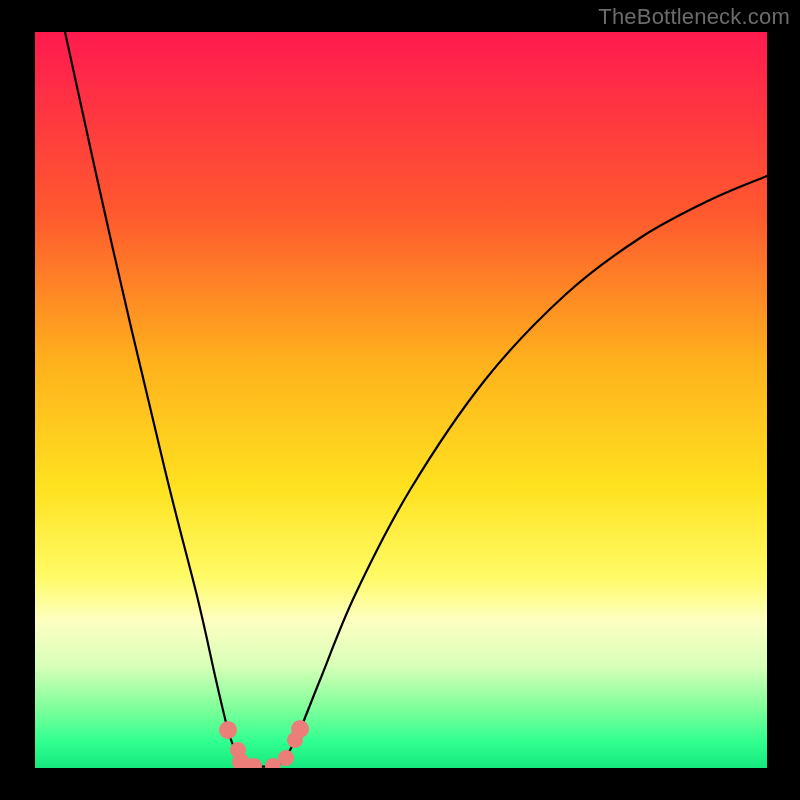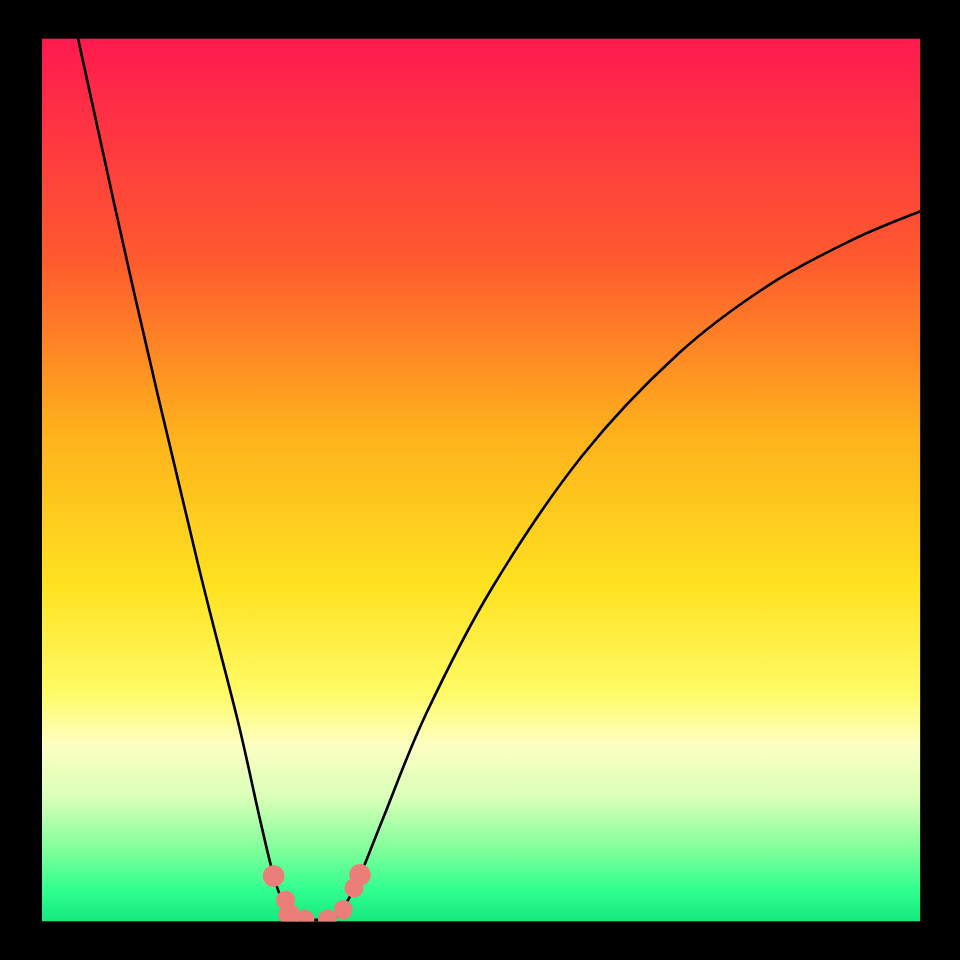--- a/index.html
+++ b/index.html
@@ -33,20 +33,21 @@
     top: 0;
     width: 800px;
     height: 800px;
   }
 </style>
 </head>
 <body>
 
 <div class="stage">
 
+  <div class="watermark">TheBottleneck.com</div>
 
   <svg viewBox="0 0 800 800">
     <defs>
       <linearGradient id="bg-grad" x1="0" y1="0" x2="0" y2="1">
           <stop offset="0%" stop-color="#ff1a4f"></stop>
           <stop offset="25%" stop-color="#ff5a2e"></stop>
           <stop offset="45%" stop-color="#ffb21c"></stop>
           <stop offset="62%" stop-color="#ffe220"></stop>
           <stop offset="74%" stop-color="#fffb66"></stop>
           <stop offset="80%" stop-color="#fdffc2"></stop>

